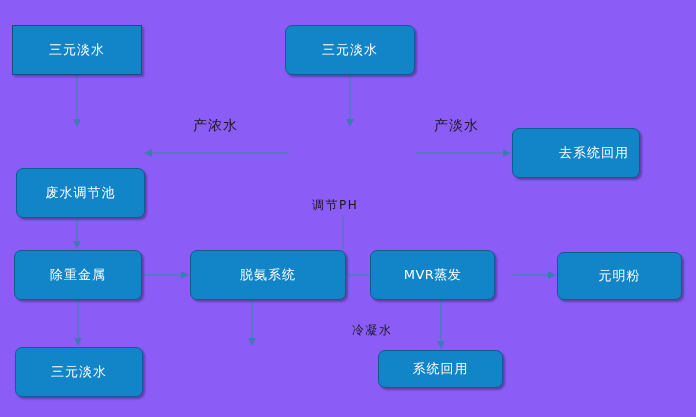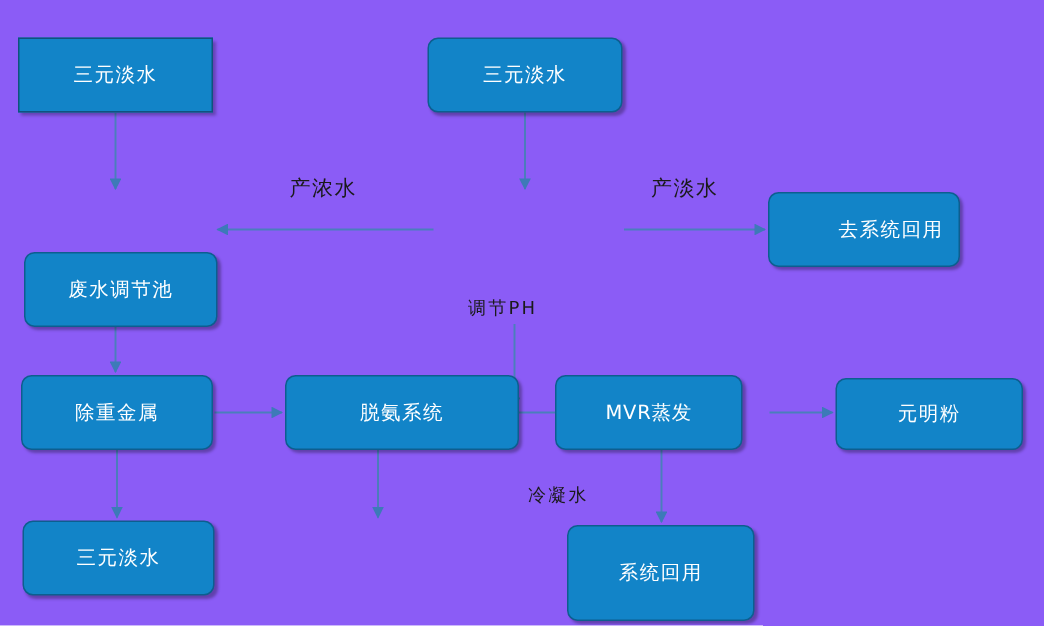--- a/index.html
+++ b/index.html
@@ -135,21 +135,21 @@
 
   <div class="node" style="left:557px; top:252px; width:125px; height:48px;justify-content:center;">
     <span>元明粉</span>
   </div>
 
   <div class="node" style="left:15px; top:347px; width:128px; height:50px;">
     <span>三元淡水</span>
   </div>
 
 
-  <div class="node" style="left:378px; top:350px; width:125px; height:64px;">
+  <div class="node" style="left:378px; top:350px; width:125px; height:38px;">
     <span>系统回用</span>
   </div>
 
   <div class="edge-label" style="left:193px; top:117px;">产浓水</div>
 
   <div class="edge-label" style="left:434px; top:117px;">产淡水</div>
 
   <div class="edge-label big" style="left:312px; top:197px;">调节PH</div>
 
   <div class="edge-label big" style="left:352px; top:311px;margin-top:11px;">冷凝水</div>

